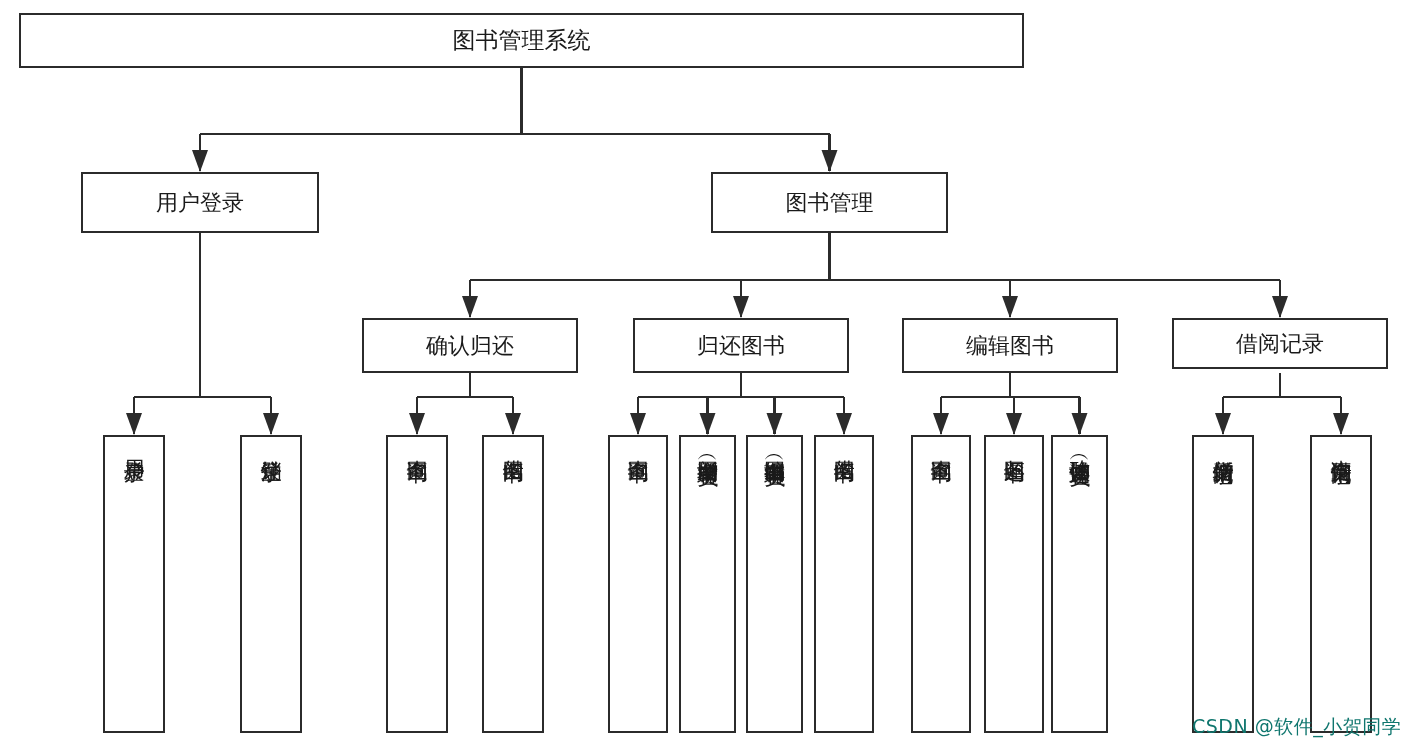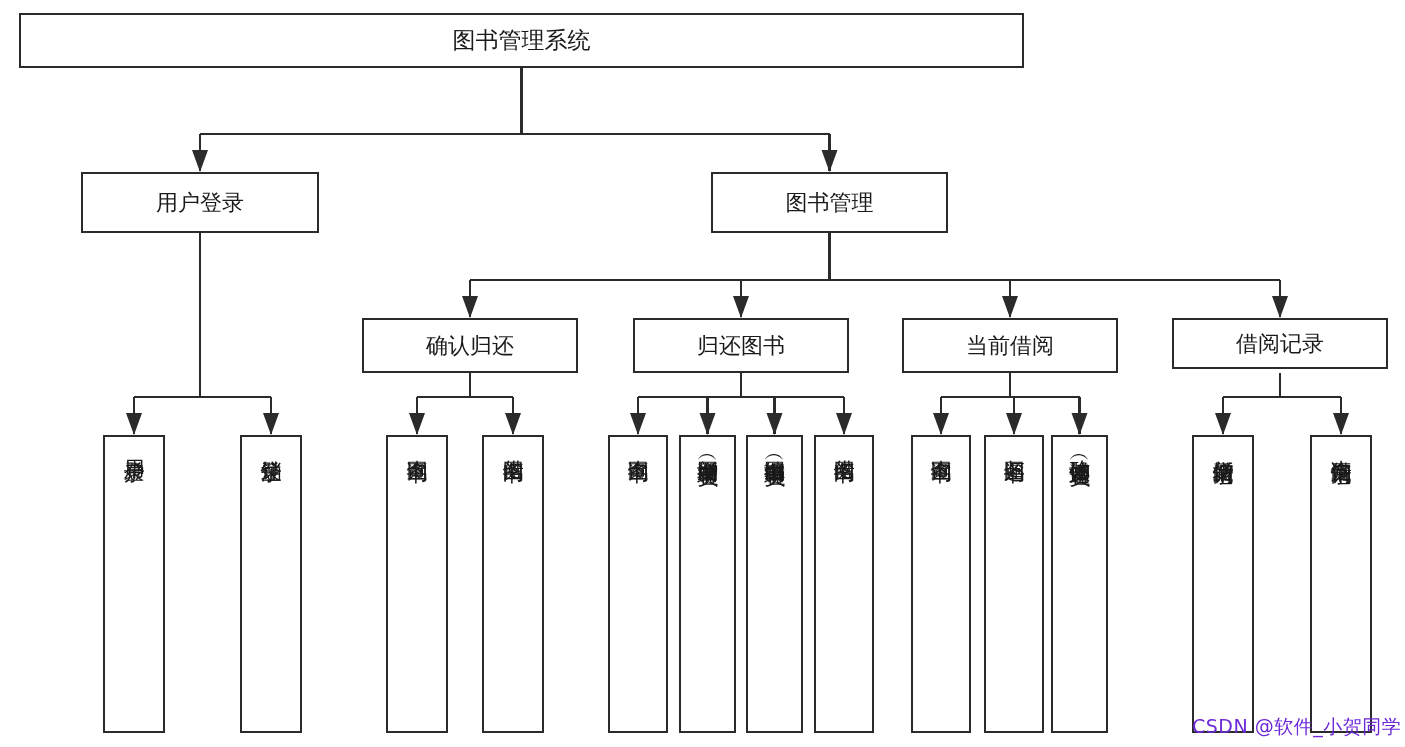--- a/index.html
+++ b/index.html
@@ -60,21 +60,21 @@
     text-orientation: upright;
     font-size: 21px;
     line-height: 1.06;
     letter-spacing: 1px;
     white-space: nowrap;
     height: auto;
   }
   .watermark {
     position: absolute;
     font-size: 19px;
-    color: #6d28d9;
+    color: #0f766e;
     white-space: nowrap;
     letter-spacing: 0.5px;
   }
 </style>
 </head>
 <body>
 
 <div id="canvas">
   <svg id="edges" viewBox="0 0 1405 747" xmlns="http://www.w3.org/2000/svg">
       <line x1="521.5" y1="68" x2="521.5" y2="134" stroke="#2b2b2b" stroke-width="2.5" shape-rendering="crispEdges"></line>
@@ -140,21 +140,21 @@
       <div class="node horiz" style="left: 711px; top: 172px; width: 237px; height: 61px;">
         <span class="label">图书管理</span>
       </div>
       <div class="node horiz" style="left: 362px; top: 318px; width: 216px; height: 55px;">
         <span class="label">确认归还</span>
       </div>
       <div class="node horiz" style="left: 633px; top: 318px; width: 216px; height: 55px;">
         <span class="label">归还图书</span>
       </div>
       <div class="node horiz" style="left: 902px; top: 318px; width: 216px; height: 55px;">
-        <span class="label">当前借阅</span>
+        <span class="label">编辑图书</span>
       </div>
       <div class="node horiz" style="left: 1172px; top: 318px; width: 216px; height: 51px;">
         <span class="label">借阅记录</span>
       </div>
       <div class="node vert" style="left: 103px; top: 435px; width: 62px; height: 298px;">
         <span class="label">用户登录</span>
       </div>
       <div class="node vert" style="left: 240px; top: 435px; width: 62px; height: 298px;">
         <span class="label">注销登录</span>
       </div>

